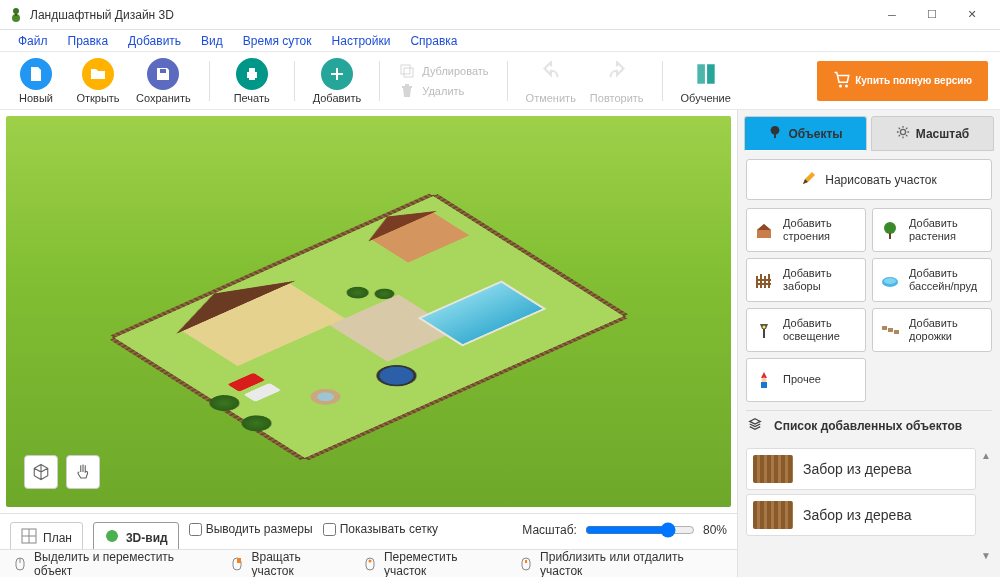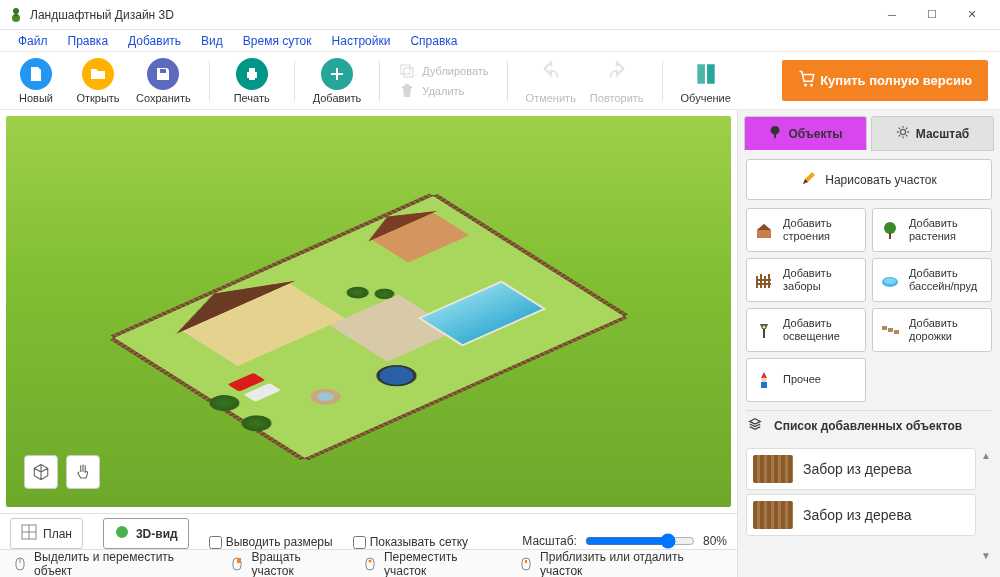--- a/index.html
+++ b/index.html
@@ -13,21 +13,21 @@
 .menubar { height: 22px; display: flex; align-items: center; padding: 0 10px; gap: 4px; border-bottom: 1px solid #e8e8e8; }
 .menubar .menu-item { padding: 2px 8px; font-size: 12px; color: #1d4ed8; cursor: pointer; }
 
 .toolbar { height: 58px; display: flex; align-items: center; padding: 4px 12px; gap: 14px; border-bottom: 1px solid #e8e8e8; }
 .tool-btn { display: flex; flex-direction: column; align-items: center; gap: 2px; cursor: pointer; min-width: 48px; }
 .tool-btn .icon { width: 32px; height: 32px; border-radius: 50%; display: flex; align-items: center; justify-content: center; }
 .tool-btn .label { font-size: 11px; color: #333; }
 .tool-btn.disabled .label { color: #bbb; }
 .tool-btn.disabled .icon svg { opacity: 0.4; }
 .sep { width: 1px; height: 40px; background: #e0e0e0; margin: 0 4px; }
-.buy-btn { margin-left: auto; background: #f58220; color: #fff; padding: 10px 16px; border-radius: 2px; font-size: 13px; font-weight: bold; cursor: pointer; display: flex; align-items: center; gap: 4px; }
+.buy-btn { margin-left: auto; background: #f58220; color: #fff; padding: 10px 16px; border-radius: 2px; font-size: 10px; font-weight: bold; cursor: pointer; display: flex; align-items: center; gap: 4px; }
 
 .main { display: flex; height: calc(577px - 30px - 22px - 58px); }
 .viewport-area { flex: 1; display: flex; flex-direction: column; border-right: 1px solid #e0e0e0; }
 .viewport { flex: 1; background: linear-gradient(180deg, #9ed04a 0%, #82bf33 40%, #6ea82a 100%); position: relative; margin: 6px; border-radius: 2px; overflow: hidden; }
 
 
 .scene { position: absolute; left: 50%; top: 54%; transform: translate(-50%, -50%) rotateX(58deg) rotateZ(-40deg); transform-style: preserve-3d; }
 .lot { width: 420px; height: 300px; background: #a9d75d; position: relative; border: 2px solid #6a4a28; }
 .fence { position: absolute; background: repeating-linear-gradient(90deg, #6a4a28 0 3px, #8b6a3e 3px 6px); }
 .fence.top { top: -6px; left: 0; width: 100%; height: 6px; }
@@ -42,37 +42,37 @@
 .path { position: absolute; left: 180px; top: 120px; width: 90px; height: 90px; background: #d8c9a8; }
 .trampoline { position: absolute; left: 150px; bottom: 40px; width: 40px; height: 40px; background: #2b5fa8; border-radius: 50%; border: 3px solid #333; }
 .car1 { position: absolute; left: 30px; top: 140px; width: 34px; height: 18px; background: #d91c1c; border-radius: 3px; }
 .car2 { position: absolute; left: 30px; top: 165px; width: 34px; height: 18px; background: #eaeaea; border-radius: 3px; }
 .fountain { position: absolute; left: 75px; bottom: 60px; width: 30px; height: 30px; background: radial-gradient(#9ec5d6 40%, #c9a87e 40%); border-radius: 50%; }
 .tree { position: absolute; background: radial-gradient(#3a761f, #265415); border-radius: 50%; }
 
 .float-tools { position: absolute; left: 18px; bottom: 18px; display: flex; gap: 8px; }
 .float-btn { width: 34px; height: 34px; background: #fff; border: 1px solid #ccc; border-radius: 4px; display: flex; align-items: center; justify-content: center; cursor: pointer; }
 
-.view-controls { height: 36px; display: flex; align-items: flex-end; padding: 0 10px; gap: 20px; border-top: 1px solid #e0e0e0; }
+.view-controls { height: 36px; display: flex; align-items: flex-start; padding: 8px 10px; gap: 10px; border-top: 1px solid #e0e0e0; }
 .vc-btn { padding: 5px 10px; border: 1px solid #ccc; border-radius: 3px; display: flex; align-items: center; gap: 6px; cursor: pointer; font-size: 12px; }
 .vc-btn.active { background: #fff; border-color: #999; font-weight: bold; }
 .chk { display: flex; align-items: center; gap: 4px; font-size: 12px; }
 .chk input { width: 13px; height: 13px; }
 .scale-ctl { margin-left: auto; display: flex; align-items: center; gap: 8px; font-size: 12px; }
 .scale-ctl input[type=range] { width: 110px; }
 
 .statusbar { height: 28px; display: flex; align-items: center; padding: 0 12px; gap: 18px; border-top: 1px solid #e0e0e0; font-size: 12px; color: #333; background: #fafafa; }
 .status-item { display: flex; align-items: center; gap: 6px; }
 .status-item svg { flex-shrink: 0; }
 
 
 .right-panel { width: 262px; background: #f3f3f3; display: flex; flex-direction: column; padding: 6px; }
 .tabs { display: flex; gap: 4px; }
 .tab { flex: 1; padding: 8px 6px; text-align: center; background: #e2e2e2; border: 1px solid #ccc; border-radius: 3px 3px 0 0; cursor: pointer; display: flex; align-items: center; justify-content: center; gap: 6px; font-size: 12px; font-weight: bold; }
-.tab.active { background: #d946ef; border-bottom: 1px solid #fff; }
+.tab.active { background: #0ea5e9; border-bottom: 1px solid #fff; }
 .panel-body { flex: 1; display: flex; flex-direction: column; gap: 8px; padding: 8px 2px; overflow: hidden; }
 
 .draw-btn { background: #fff; border: 1px solid #ccc; border-radius: 3px; padding: 10px; text-align: center; cursor: pointer; display: flex; align-items: center; justify-content: center; gap: 8px; font-size: 12px; }
 
 .cat-grid { display: grid; grid-template-columns: 1fr 1fr; gap: 6px; }
 .cat-btn { background: #fff; border: 1px solid #ccc; border-radius: 3px; padding: 6px 6px; cursor: pointer; display: flex; align-items: center; gap: 8px; font-size: 11px; line-height: 1.2; min-height: 44px; }
 .cat-btn .ci { width: 22px; height: 22px; flex-shrink: 0; display: flex; align-items: center; justify-content: center; }
 
 .list-header { display: flex; align-items: center; gap: 12px; font-size: 12px; font-weight: bold; padding: 6px 2px; border-top: 1px solid #ddd; }
 .obj-list { display: flex; flex-direction: column; gap: 4px; overflow-y: auto; }

